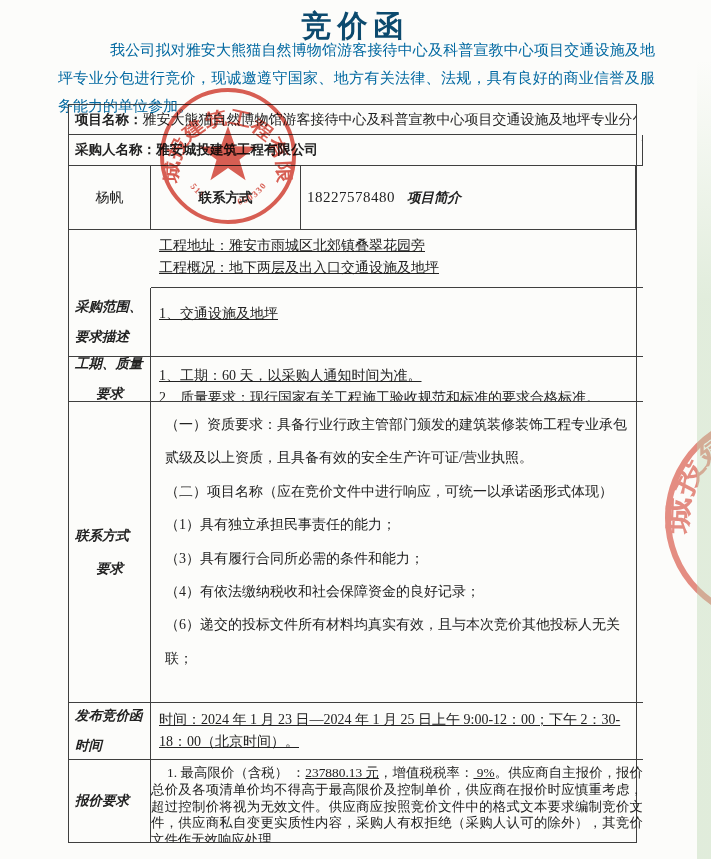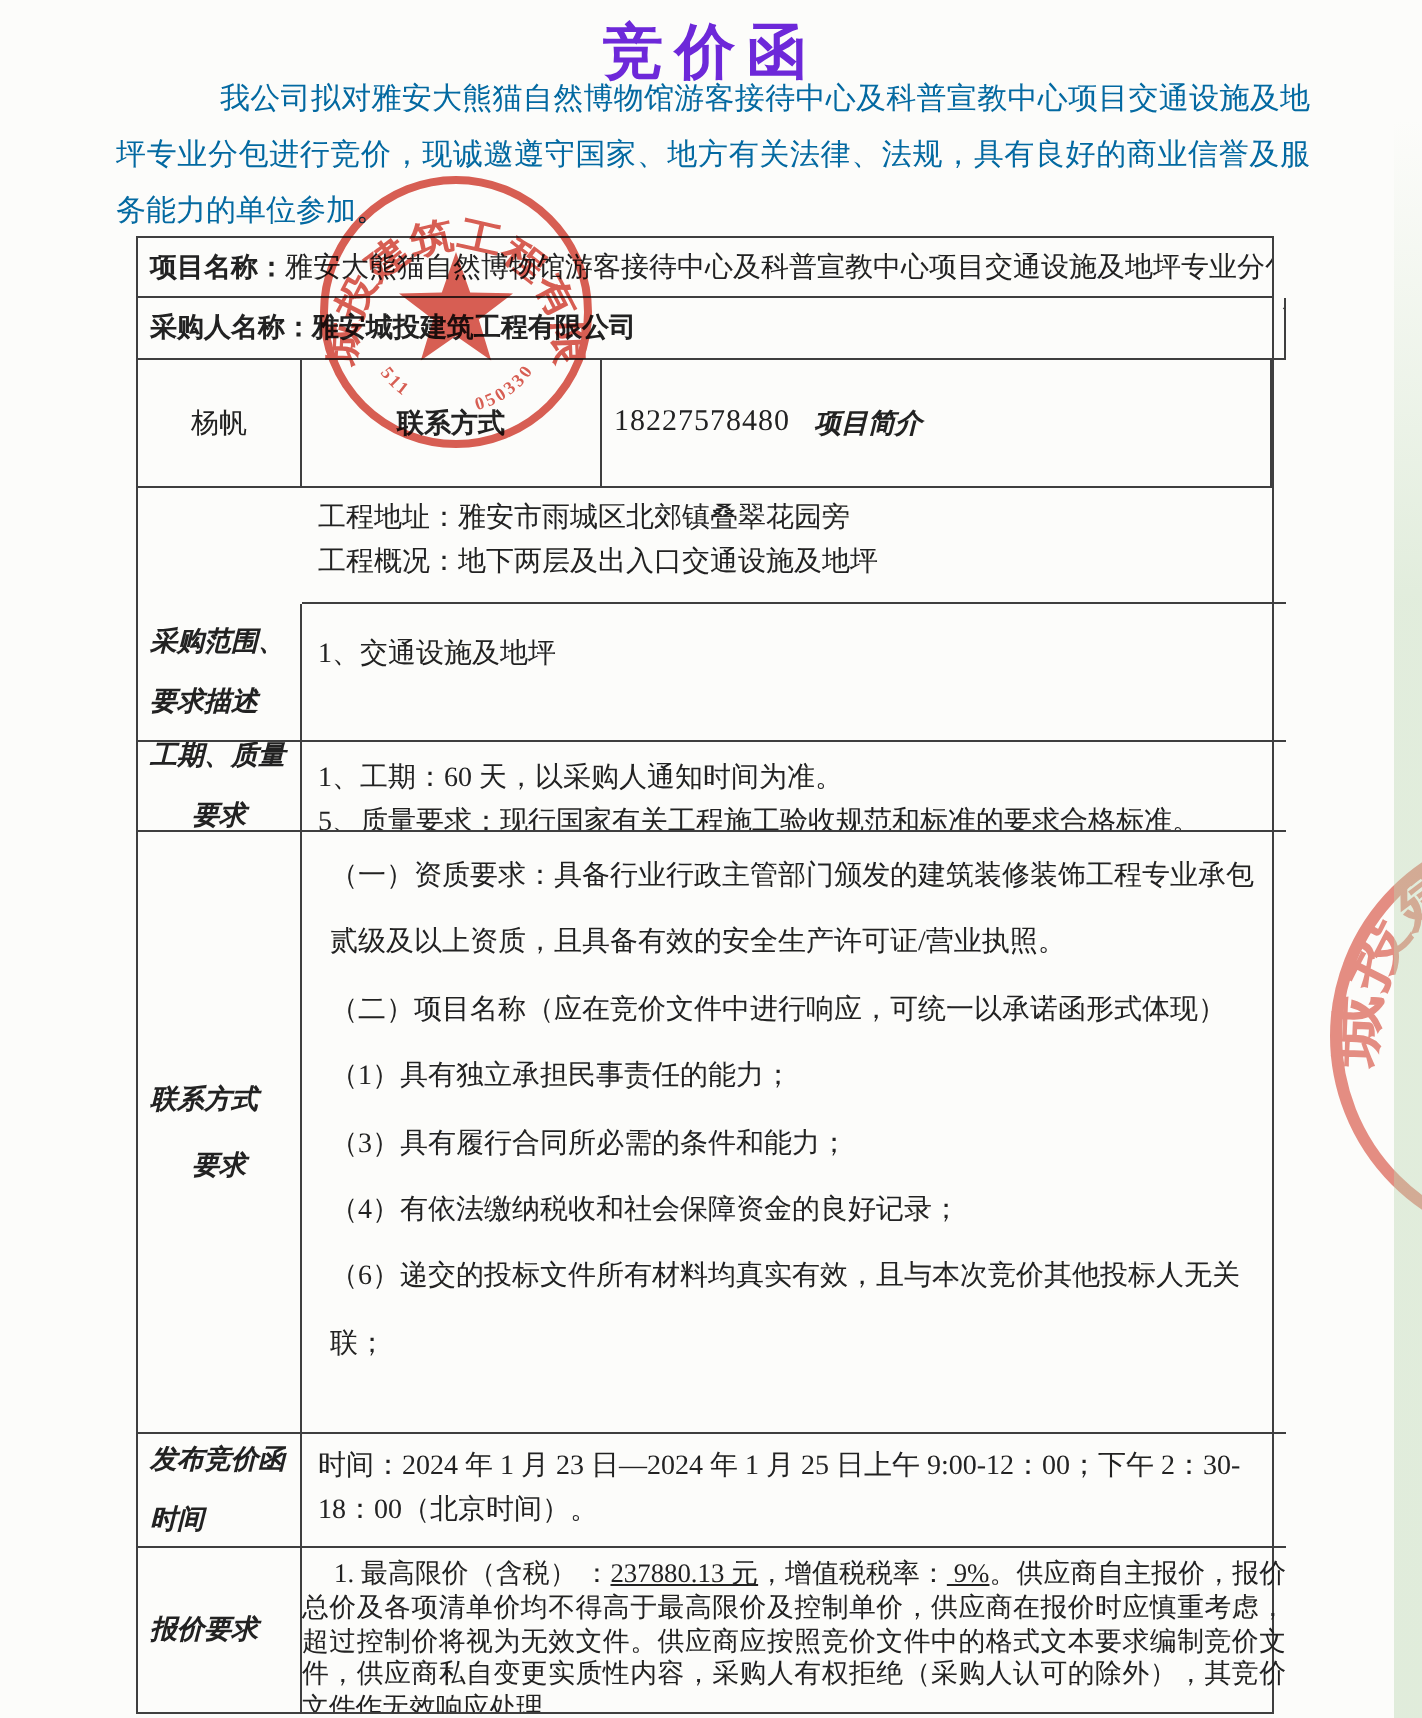--- a/index.html
+++ b/index.html
@@ -1,43 +1,43 @@
 <!DOCTYPE html>
 <html><head>
 <meta charset="utf-8">
 <style>
   html,body{margin:0;padding:0;background:#888;}
   #page{position:relative;width:711px;height:859px;background:#fcfcfa;overflow:hidden;
         font-family:"Liberation Serif","DejaVu Serif",serif;color:#222;}
   
   #doc-title{position:absolute;left:0;top:6px;width:711px;text-align:center;
-             font-size:30px;font-weight:600;letter-spacing:6px;color:#6d28d9;}
+             font-size:30px;font-weight:600;letter-spacing:6px;color:#0c4a6e;}
   #intro{position:absolute;left:58px;top:36px;width:597px;font-size:15px;line-height:28px;
          text-align:justify;text-indent:52px;color:#0369a1;}
   
-  #bid-table{position:absolute;left:68px;top:118px;width:567px;height:737px;
+  #bid-table{position:absolute;left:68px;top:104px;width:567px;height:737px;
              display:grid;grid-template-columns:82px 150px 100px 235px;
              grid-template-rows:30px 31px 64px 58px 69px 45px 301px 57px 82px;
              border:1px solid #3f3f3f;box-sizing:content-box;font-size:14px;}
   .cell{border-right:1px solid #3f3f3f;border-bottom:1px solid #3f3f3f;box-sizing:border-box;
         overflow:hidden;}
   .cell.lastcol{border-right:none;}
   .cell.lastrow{border-bottom:none;}
   .span4{grid-column:1 / span 4;}
   .span3{grid-column:2 / span 4;}
   .inline{display:flex;align-items:center;padding-left:6px;}
   .blab{font-weight:700;font-size:13.5px;white-space:nowrap;}
   .bval{font-size:14px;white-space:nowrap;}
   .bval.bold{font-weight:700;font-size:13.5px;}
   .lab{display:flex;flex-direction:column;justify-content:center;gap:0;
        font-weight:700;font-size:13.5px;line-height:30px;padding-left:6px;font-style:italic;}
   .lab span{display:block;}
   .lab span.ctr{text-align:center;padding-right:6px;}
   .mid{display:flex;align-items:center;justify-content:center;}
-  .ct{padding:0 8px;line-height:22px;}
+  .ct{padding:0 8px;line-height:22px;text-decoration:underline;}
   .phone{font-size:15px;letter-spacing:.5px;}
   .qual{line-height:33.4px;padding-top:6px;font-size:14px;}
   .quote{line-height:16.8px;font-size:13.4px;padding-top:5px;text-align:justify;text-indent:16px;}
   .useg{text-decoration:underline;}
   
   .seal{position:absolute;mix-blend-mode:multiply;pointer-events:none;}
   
   #edge-strip{position:absolute;right:0;top:60px;width:14px;height:799px;
               background:linear-gradient(to bottom,rgba(200,222,190,0),rgba(186,214,176,.40) 30%,rgba(186,214,176,.42));}
 </style>
@@ -90,21 +90,21 @@
     <div class="cell span3 ct lastcol" style="padding-top:15px">
       <div>1、交通设施及地坪</div>
     </div>
 
     <div class="cell lab">
       <span>工期、质量</span>
       <span class="ctr">要求</span>
     </div>
     <div class="cell span3 ct lastcol" style="padding-top:8px">
       <div>1、工期：60 天，以采购人通知时间为准。</div>
-      <div>5、质量要求：现行国家有关工程施工验收规范和标准的要求合格标准。</div>
+      <div>2、质量要求：现行国家有关工程施工验收规范和标准的要求合格标准。</div>
     </div>
 
     <div class="cell lab" style="line-height:33px">
       <span>联系方式</span>
       <span class="ctr">要求</span>
     </div>
     <div class="cell span3 qual lastcol" style="padding-left:14px;padding-right:8px">
       <div>（一）资质要求：具备行业行政主管部门颁发的建筑装修装饰工程专业承包贰级及以上资质，且具备有效的安全生产许可证/营业执照。</div>
       <div>（二）项目名称（应在竞价文件中进行响应，可统一以承诺函形式体现）</div>
       <div>（1）具有独立承担民事责任的能力；</div>

